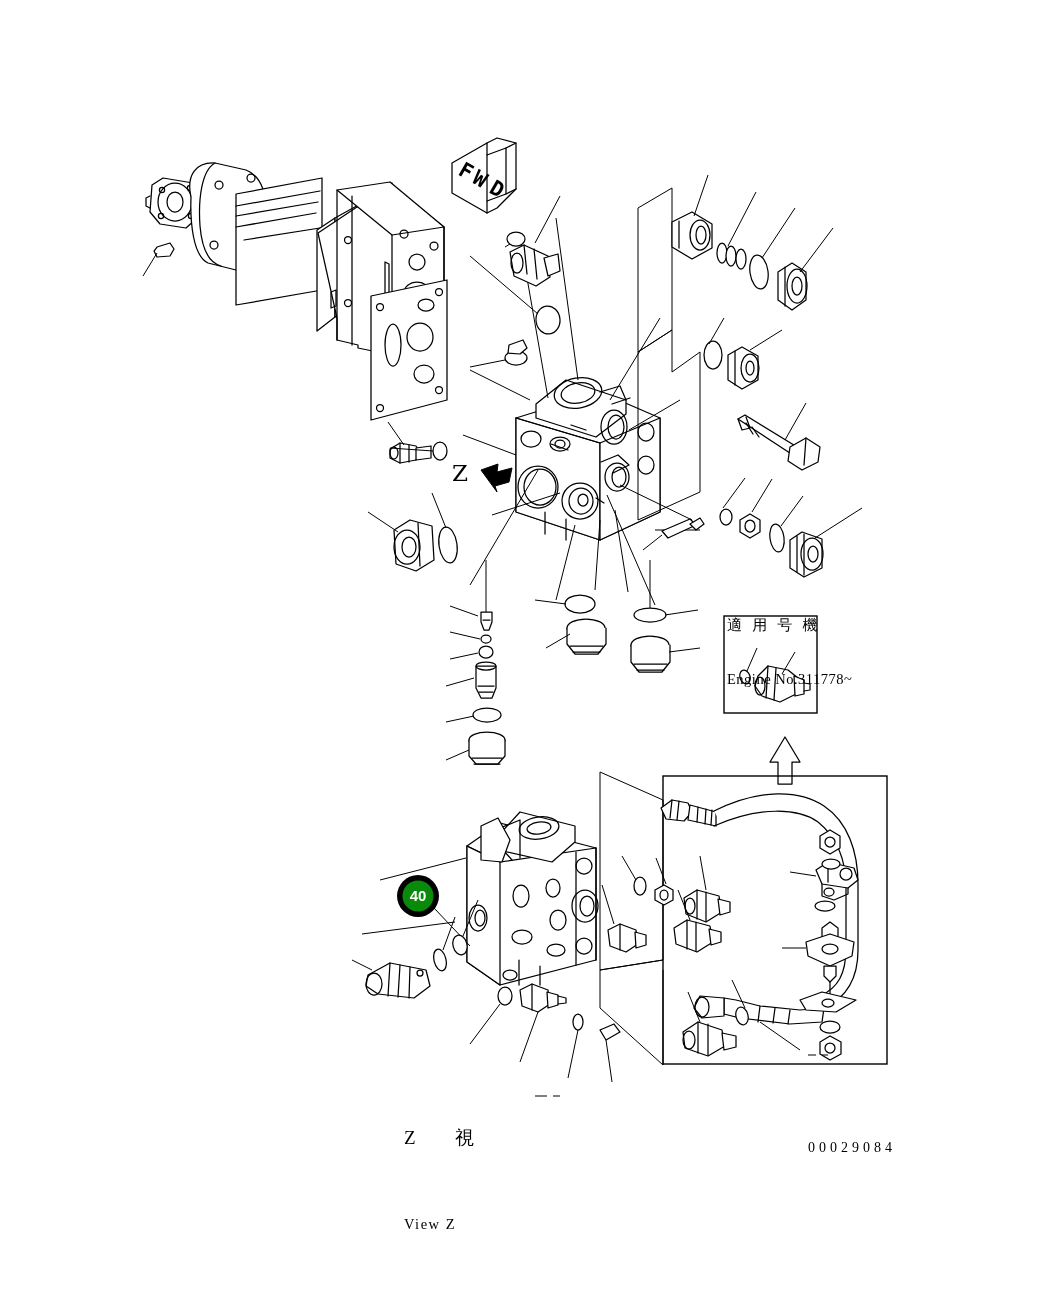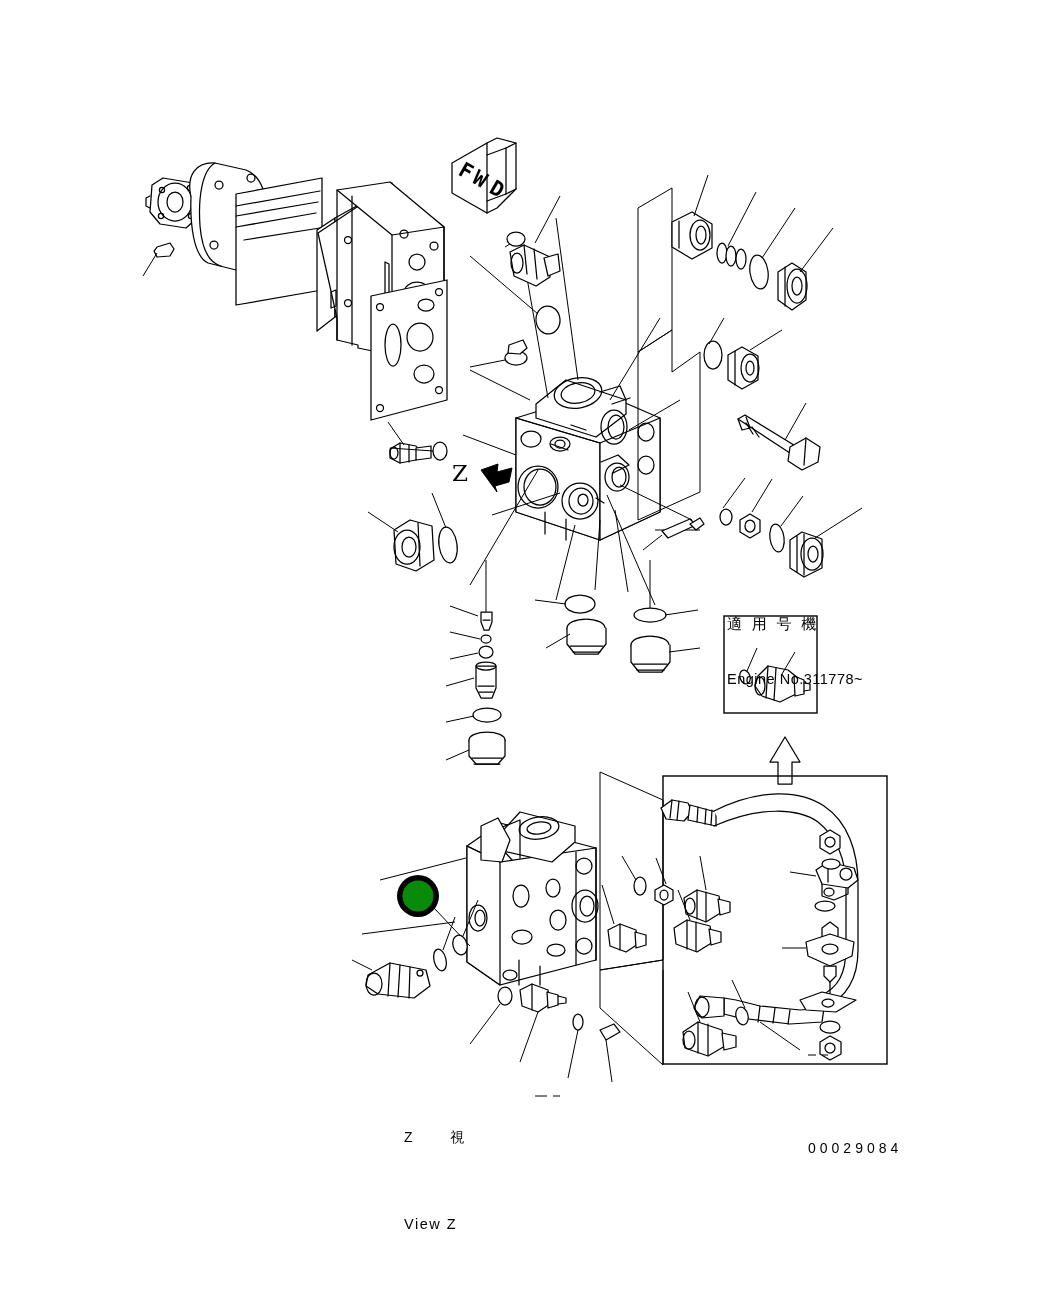--- a/index.html
+++ b/index.html
@@ -10,41 +10,41 @@
   }
   #sheet{
     position:relative;
     width:1039px;
     height:1304px;
     background:#ffffff;
     overflow:hidden;
   }
   #art{position:absolute;left:0;top:0;width:1039px;height:1304px;}
   .lbl{position:absolute;white-space:pre;}
-  .jp{font-family:Liberation Serif, serif;letter-spacing:3px;font-size:15px;}
-  .mono{font-family:Liberation Sans, sans-serif;}
+  .jp{font-family:Liberation Sans, sans-serif;letter-spacing:3px;font-size:15px;}
+  .mono{font-family:Liberation Serif, serif;}
   #engine-note{left:727px;top:578px;}
   #engine-note .jp{display:block;line-height:17px;}
   #engine-note .en{display:block;font-size:14.5px;line-height:17px;letter-spacing:.5px;}
   #viewz{left:404px;top:1091px;}
-  #viewz .jp{display:block;line-height:17px;letter-spacing:10px;font-size:14px;}
+  #viewz .jp{display:block;line-height:17px;letter-spacing:10px;font-size:19px;}
   #viewz .en{display:block;font-size:14.5px;line-height:17px;letter-spacing:1.5px;margin-top:32px;}
   #drawno{left:808px;top:1140px;font-size:14px;letter-spacing:4px;text-align:center;}
   #zmark{left:452px;top:460px;font-size:23px;font-family:"DejaVu Serif","Liberation Serif",serif;}
   #fwdtext{
     position:absolute;left:455px;top:152px;width:60px;height:56px;
     font-size:19px;font-weight:bold;color:#000;pointer-events:none;
   }
   .callout-num{
     position:absolute;
     color:#fff;font-size:15px;font-weight:bold;
     font-family:"Liberation Sans","DejaVu Sans",sans-serif;
     text-align:center;pointer-events:none;
   }
-  #callout40-num{left:398px;top:884px;width:40px;line-height:24px;margin-top:41px;}
+  #callout40-num{left:398px;top:884px;width:40px;line-height:24px;}
 </style>
 </head>
 <body>
 
 <div id="sheet">
 
   <svg id="art" viewBox="0 0 1039 1304" xmlns="http://www.w3.org/2000/svg">
     <defs>
       <style>
         .s{fill:none;stroke:#000;stroke-width:1.25;stroke-linejoin:round;stroke-linecap:round;}

